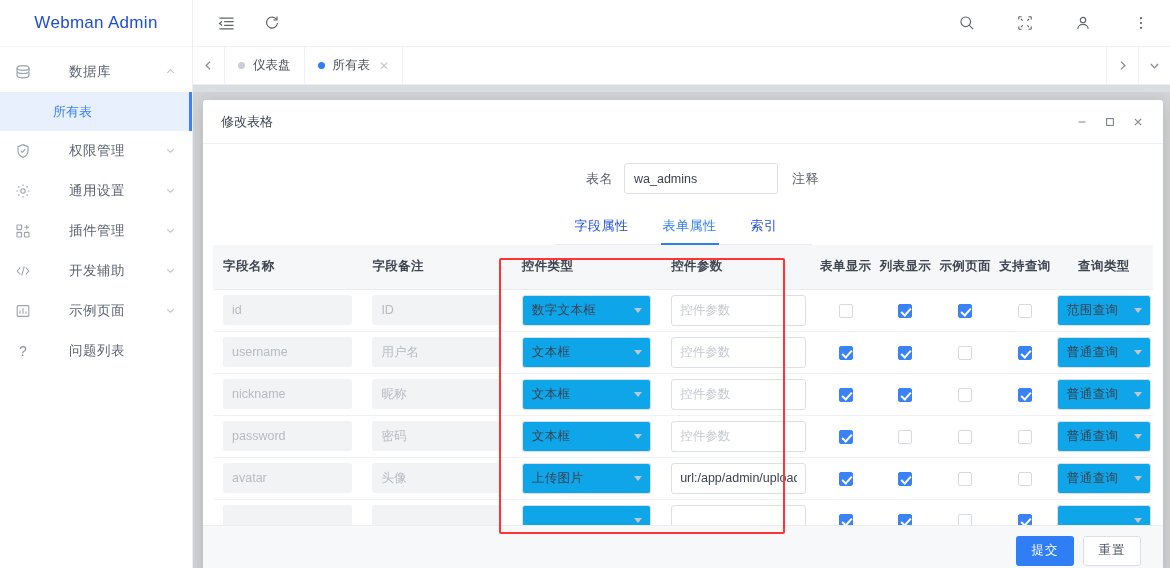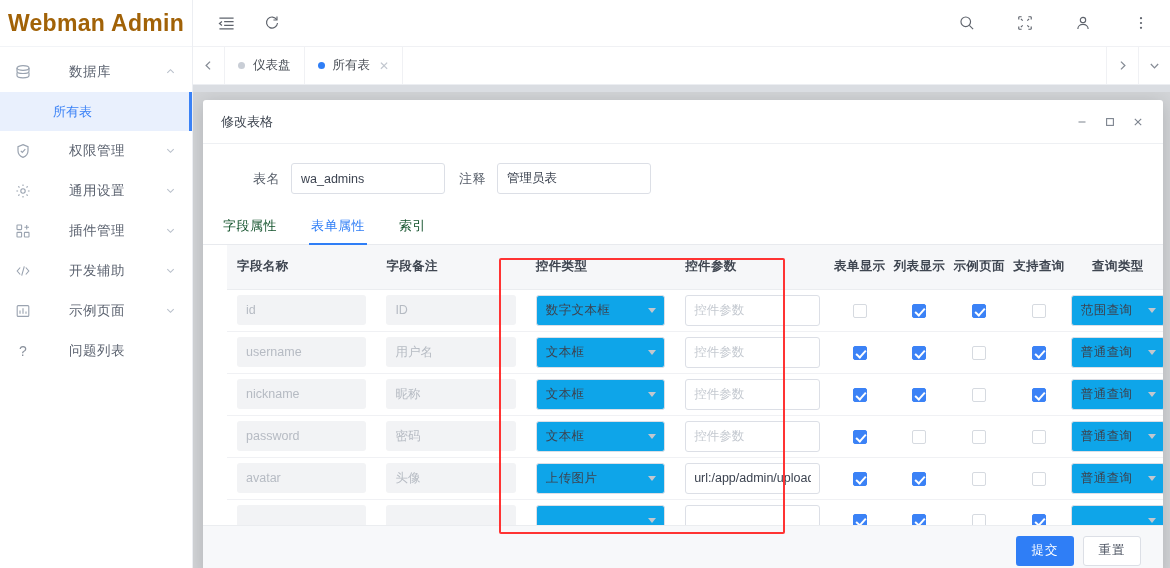--- a/index.html
+++ b/index.html
@@ -12,21 +12,21 @@
   .app { position: relative; width: 1170px; height: 568px; display: flex; background:#fff; }
 
   
   .sidebar {
     width: 193px; height: 568px; background: #fff;
     border-right: 1px solid #eceef2;
     flex: 0 0 193px; position: relative; z-index: 5;
   }
   .brand {
     height: 47px; display: flex; align-items: center; justify-content: center;
-    font-size: 23px; font-weight: bold; color: #a16207; letter-spacing: .3px;
+    font-size: 17px; font-weight: normal; color: #1d4ed8; letter-spacing: .3px;
     border-bottom: 1px solid #f2f4f7;
   }
   .nav { padding-top: 5px; }
   .nav-item {
     height: 40px; display: flex; align-items: center;
     padding: 0 16px 0 14px; cursor: pointer; position: relative; gap: 28px;
   }
   .nav-item .ico {
     width: 18px; height: 18px; flex: 0 0 18px; margin-right: 9px;
     display: flex; align-items: center; justify-content: center;
@@ -95,21 +95,21 @@
     height: 44px; flex: 0 0 44px; display: flex; align-items: center;
     padding: 0 13px 0 18px; border-bottom: 1px solid #eef0f3;
   }
   .dlg-title { font-size: 13px; color: #3f4651; font-weight: 500; }
   .dlg-ctrls { margin-left: auto; display: flex; align-items: center; gap: 4px; }
   .dlg-ctrls span {
     width: 24px; height: 24px; display: flex; align-items: center; justify-content: center;
     color: #7c838e; font-size: 13px; cursor: pointer;
   }
 
-  .dlg-body { flex: 1; overflow: hidden; display: flex; flex-direction: column; }
+  .dlg-body { flex: 1; overflow: hidden; display: flex; flex-direction: column; align-items: center; }
 
   .formrow {
     display: flex; align-items: center; padding: 19px 0 16px 0;
   }
   .fitem { display: flex; align-items: center; }
   .fitem .flabel {
     font-size: 13px; color: #59606b; width: 88px; text-align: right;
     padding-right: 11px; letter-spacing: .5px;
   }
   .fitem input.finput {
@@ -117,21 +117,21 @@
     font-size: 12.5px; color: #3c4350; padding: 0 9px; outline: none;
     font-family: "Liberation Sans", sans-serif; background:#fff;
   }
   .fitem2 .flabel { width: 52px; }
 
   .tabstrip {
     display: flex; align-items: flex-end; padding-left: 20px;
     border-bottom: 1px solid #e8eaee; height: 35px;
   }
   .ftab {
-    font-size: 13px; color: #14532d; padding: 0 0 9px 0; margin-right: 34px;
+    font-size: 13px; color: #1d4ed8; padding: 0 0 9px 0; margin-right: 34px;
     cursor: pointer; position: relative; letter-spacing: .5px;
   }
   .ftab.active { color: #2f7ef6; }
   .ftab.active::after {
     content: ""; position: absolute; left: -2px; right: -2px; bottom: -1px;
     height: 2px; background: #2f7ef6;
   }
 
   
   .tablewrap { flex: 1; overflow: hidden; position: relative; padding: 0 24px; }
@@ -418,21 +418,20 @@
 
         <div class="dlg-body">
 
           <div class="formrow">
             <div class="fitem">
               <label class="flabel">表名</label>
               <input class="finput" value="wa_admins" style="">
             </div>
             <div class="fitem fitem2">
               <label class="flabel">注释</label>
-              <input class="finput" value="管理员表" style="">
             </div>
           </div>
 
           <div class="tabstrip">
             <div class="ftab">字段属性</div>
             <div class="ftab active">表单属性</div>
             <div class="ftab">索引</div>
           </div>
 
           <div class="tablewrap">

